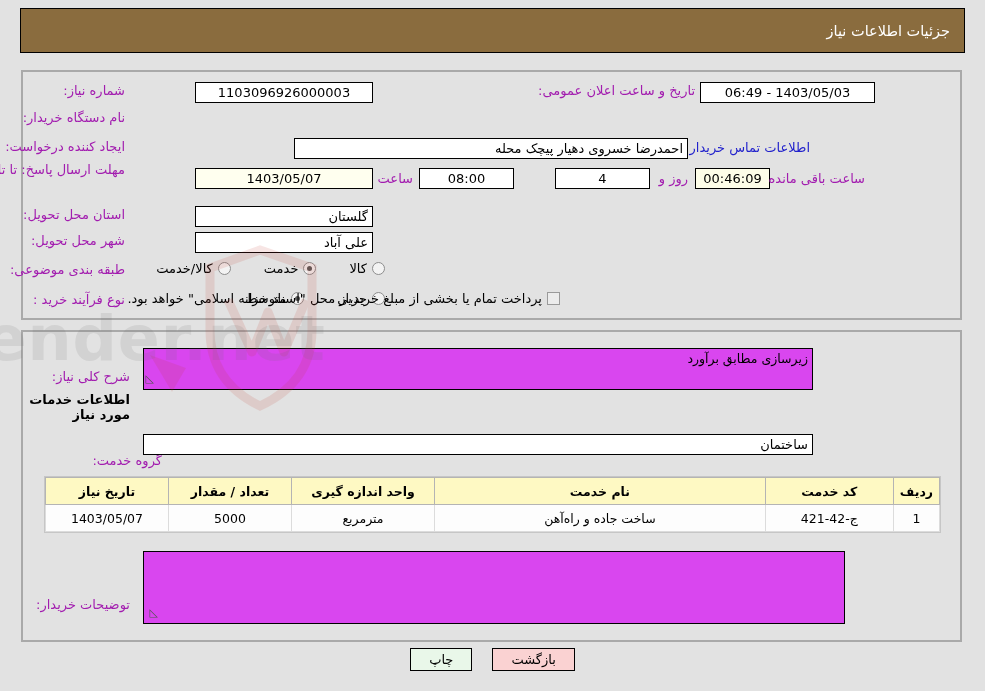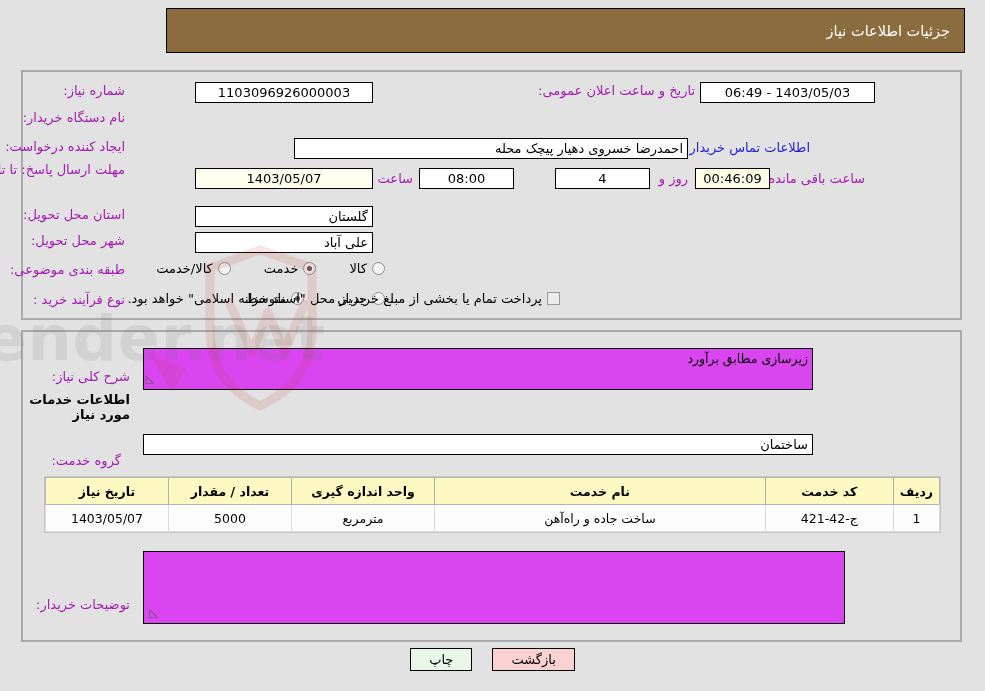--- a/index.html
+++ b/index.html
@@ -25,21 +25,21 @@
     width: 985px; height: 691px;
     pointer-events: none;
     z-index: 5;
   }
 
   
   .title-bar {
     position: absolute;
     right: 20px;
     top: 8px;
-    width: 799px;
+    width: 945px;
     height: 45px;
     background: #8a6c3e;
     border: 1px solid #000;
     box-sizing: border-box;
     color: #ffffff;
     font-size: 14.5px;
     display: flex;
     align-items: center;
     justify-content: flex-start;
     padding-right: 14px;
@@ -282,21 +282,21 @@
   </div>
 
   <div class="panel" id="panel-detail"></div>
 
   <span class="lbl lbl-b" style="position:absolute; top:353px; right:855px;">شرح کلی نیاز:</span>
   <div class="textarea" style="top:348px; right:172px; width:670px; height:42px;">زیرسازی مطابق برآورد</div>
   <span class="resize-grip" style="top:372px; right:831px;">◺</span>
 
   <span class="section-title" style="top:392px; right:855px;">اطلاعات خدمات مورد نیاز</span>
 
-  <span class="lbl lbl-b" style="position:absolute; top:437px; right:864px;">گروه خدمت:</span>
+  <span class="lbl lbl-b" style="position:absolute; top:437px; right:823px;">گروه خدمت:</span>
   <div class="fld" style="position:absolute; top:434px; right:172px; width:670px;">ساختمان</div>
 
   <table class="svc">
     <thead>
       <tr>
         <th style="width:32px;">ردیف</th>
         <th style="width:115px;">کد خدمت</th>
         <th>نام خدمت</th>
         <th style="width:130px;">واحد اندازه گیری</th>
         <th style="width:110px;">تعداد / مقدار</th>

